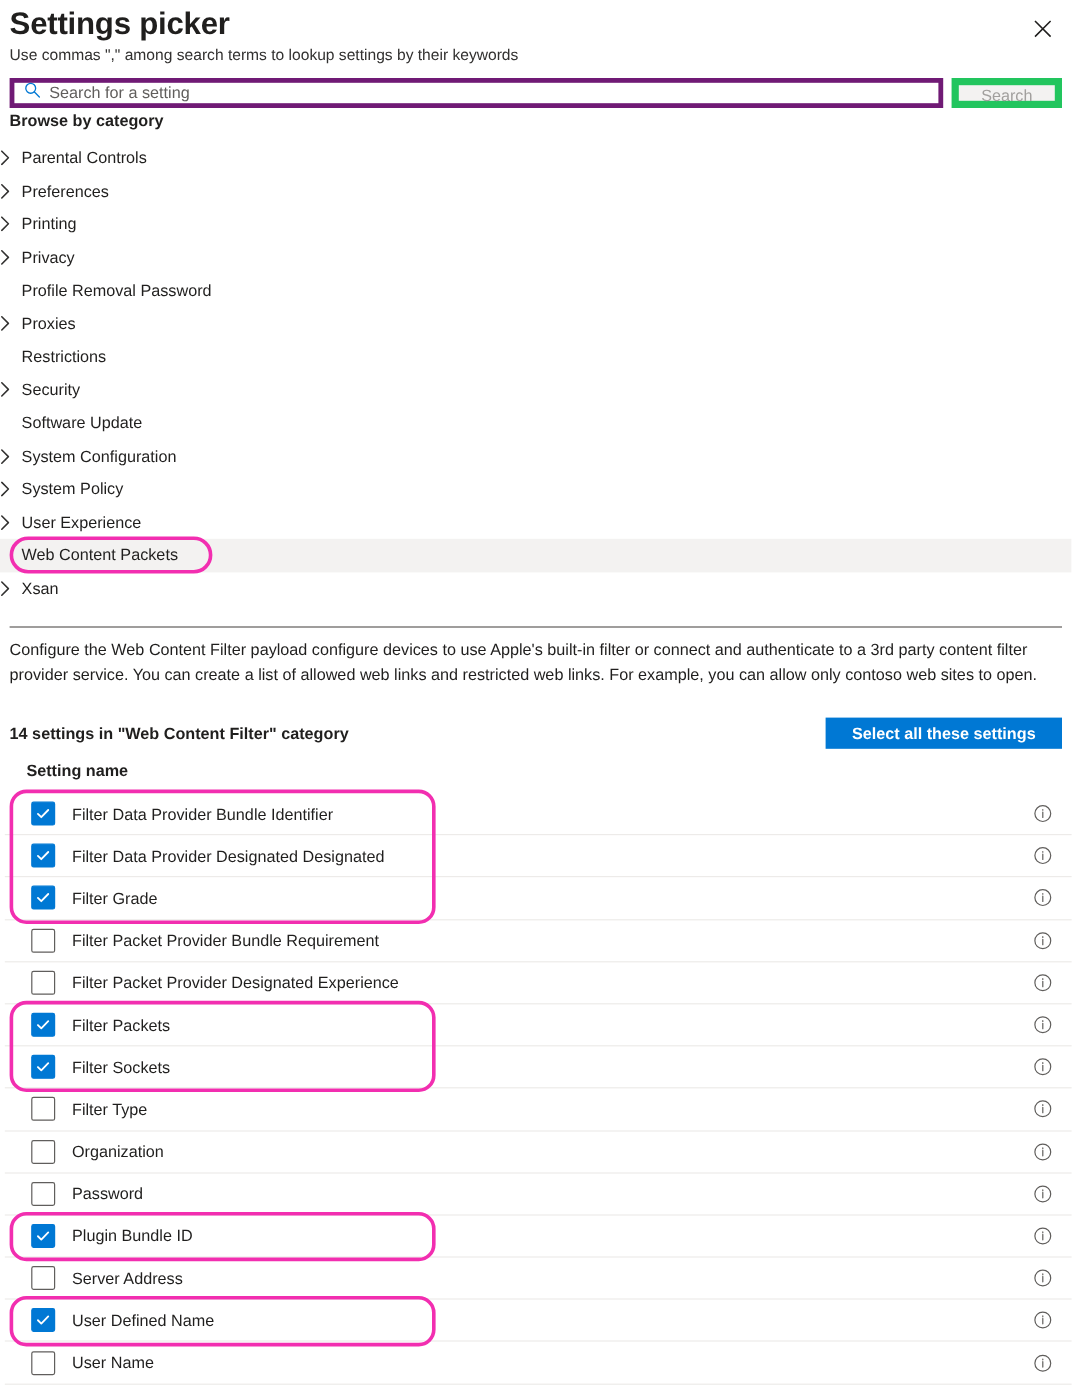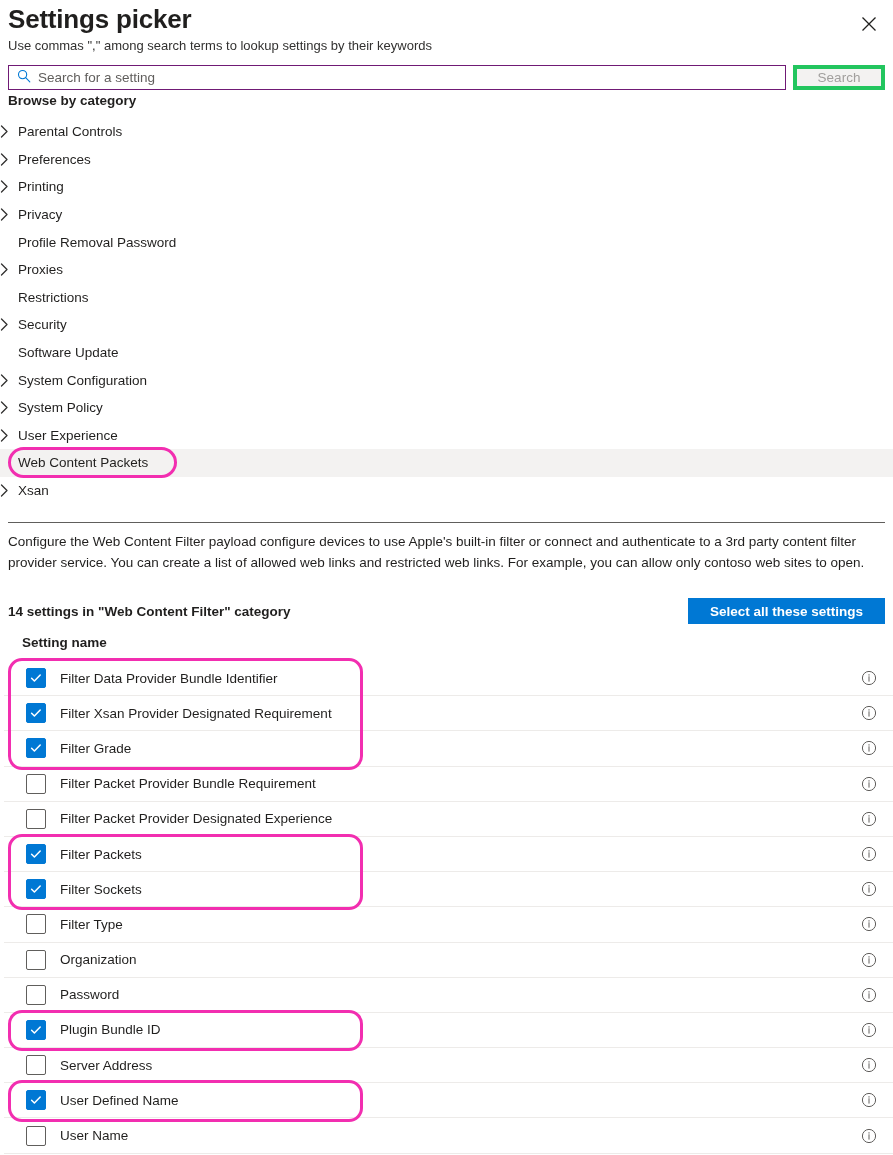--- a/index.html
+++ b/index.html
@@ -32,34 +32,34 @@
   }
 
   
   .search-row {
     position: absolute; left: 8px; top: 65px;
     width: 877px; height: 25px;
     display: flex; gap: 7px;
   }
   .search-box {
     flex: 0 0 778px; height: 25px;
-    border: 1px solid #701a75; background: #fff;
+    border: 4px solid #701a75; background: #fff;
     display: flex; align-items: center; padding: 0 8px;
   }
   .search-icon { flex: 0 0 auto; margin-right: 7px; display: block; }
   .search-input {
     flex: 1 1 auto; border: none; outline: none;
     font-family: "Liberation Sans", sans-serif;
     font-size: 13.5px; color: #201f1e; background: transparent;
     padding: 0; height: 21px;
   }
   .search-input::placeholder { color: #605e5c; opacity: 1; }
   .search-btn {
     flex: 0 0 92px; height: 25px;
-    background: #f3f2f1; border: 4px solid #22c55e;
+    background: #f3f2f1; border: 6px solid #22c55e;
     color: #a19f9d; font-size: 13.5px;
     font-family: "Liberation Sans", sans-serif;
     cursor: default;
   }
 
   
   .browse-label {
     position: absolute; left: 8px; top: 93px;
     font-size: 13.5px; font-weight: 700; color: #201f1e;
   }
@@ -331,21 +331,21 @@
             <path d="M8 4.6 L8 5.2 M8 6.7 L8 11.2" stroke="#605e5c" stroke-width="1" stroke-linecap="round"></path>
           </svg>
         </span>
       </div>
       <div class="srow">
         <span class="cb on">
           <svg width="12" height="12" viewBox="0 0 12 12">
             <path d="M1.6 6.2 L4.4 9 L10.2 3" stroke="#ffffff" stroke-width="1.5" fill="none" stroke-linecap="round" stroke-linejoin="round"></path>
           </svg>
         </span>
-        <span class="srow-label">Filter Xsan Provider Designated Requirement</span>
+        <span class="srow-label">Filter Data Provider Designated Designated</span>
         <span class="info-icon">
           <svg width="16" height="16" viewBox="0 0 16 16">
             <circle cx="8" cy="8" r="6.6" stroke="#605e5c" stroke-width="1" fill="none"></circle>
             <path d="M8 4.6 L8 5.2 M8 6.7 L8 11.2" stroke="#605e5c" stroke-width="1" stroke-linecap="round"></path>
           </svg>
         </span>
       </div>
       <div class="srow">
         <span class="cb on">
           <svg width="12" height="12" viewBox="0 0 12 12">

